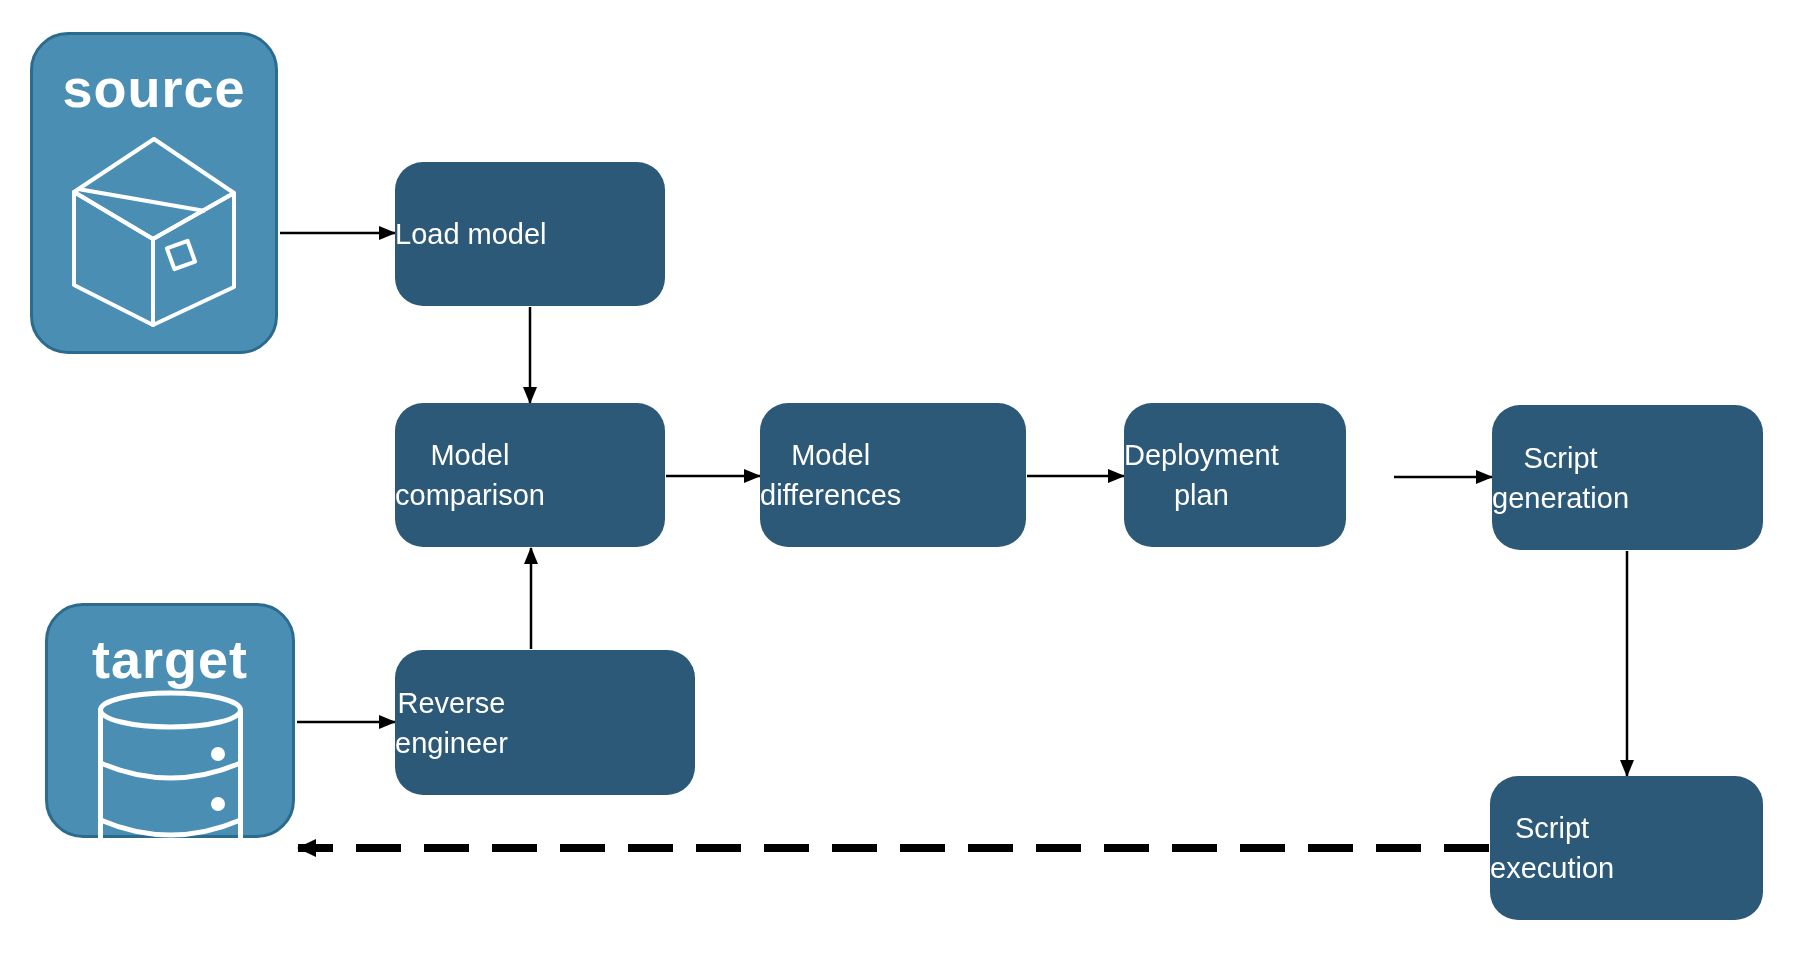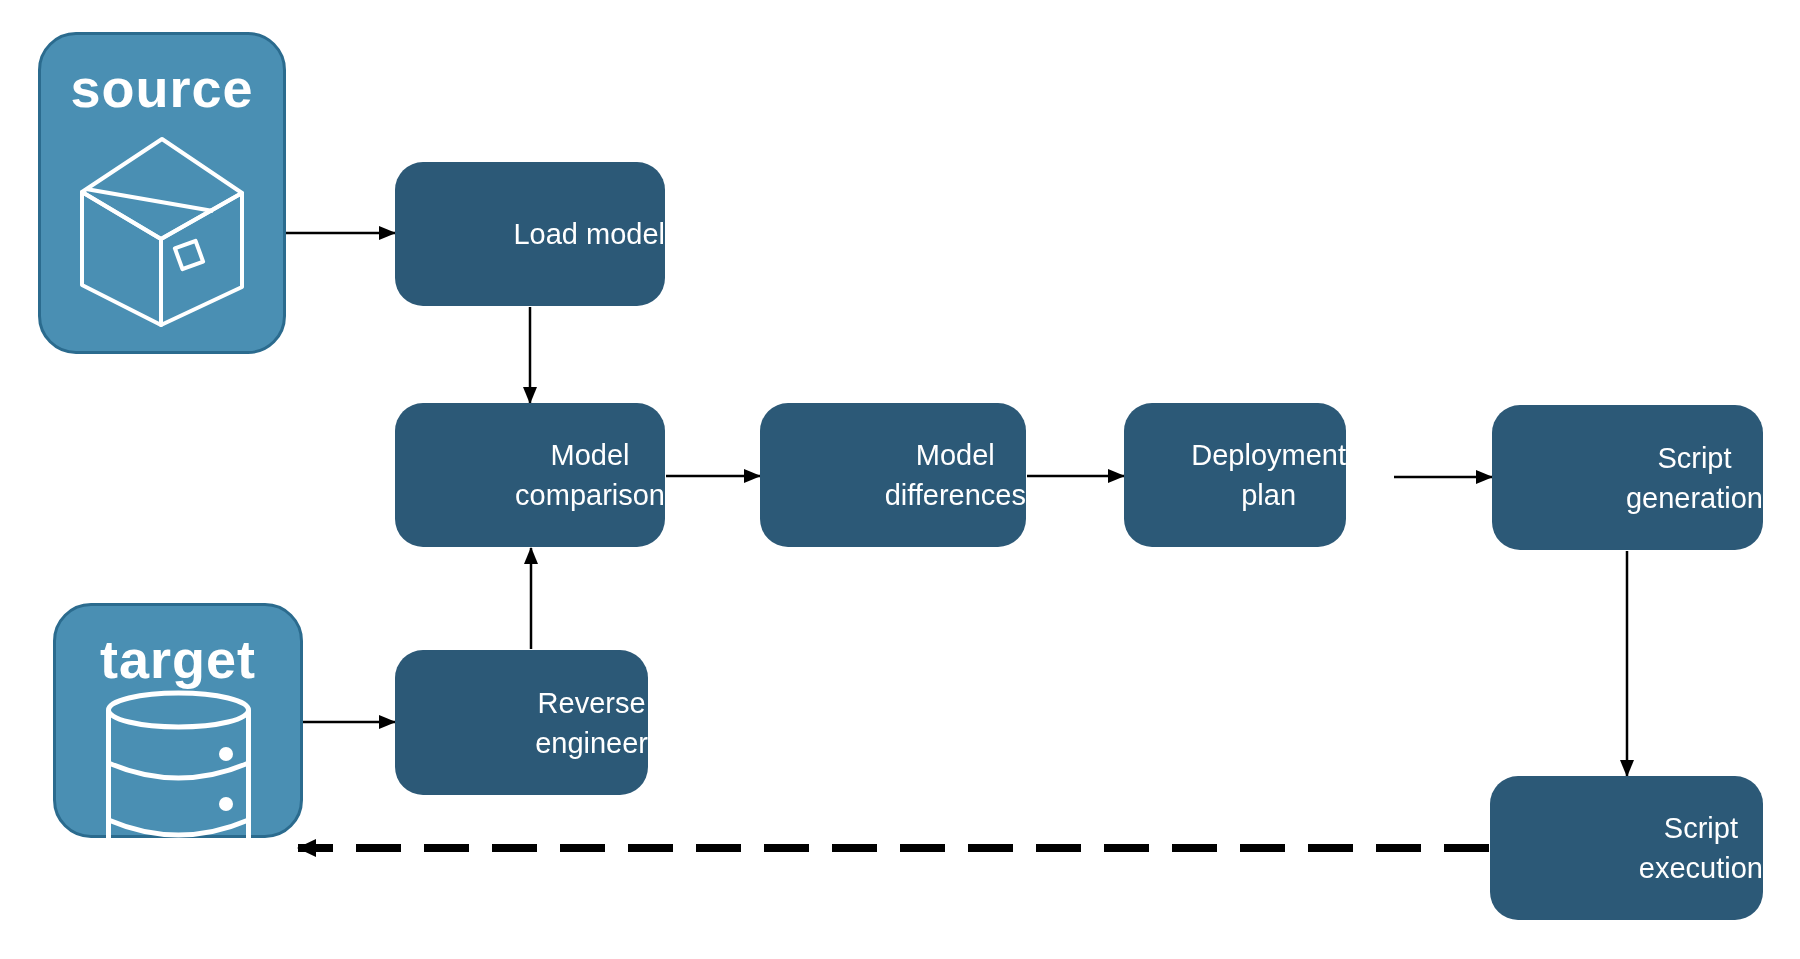--- a/index.html
+++ b/index.html
@@ -20,36 +20,35 @@
   }
   
   .connectors{position:absolute;left:0;top:0;width:1800px;height:959px;}
   .conn{stroke:var(--arrow-color);stroke-width:2.5;fill:none;}
   .conn.dashed{stroke-width:8;stroke-dasharray:45 23;}
   .arrowhead{fill:var(--arrow-color);}
   
   .node{
     position:absolute;
     box-sizing:border-box;
-    display:flex;align-items:center;justify-content:flex-end;
+    display:flex;align-items:center;justify-content:flex-start;
     text-align:center;color:var(--label-color);
   }
   .process{
     background:var(--process-fill);
     border-radius:28px;
     font-size:29px;line-height:40px;
   }
   .process .node-label{white-space:pre-line;}
   .endpoint{
     background:var(--endpoint-fill);
     border:3px solid var(--endpoint-border);
     border-radius:38px;
     flex-direction:column;
     justify-content:flex-start;
-    margin-left:8px;
   }
   .endpoint .node-label{
     font-weight:700;font-size:54px;line-height:62px;
     margin-top:22px;letter-spacing:1px;
   }
   .endpoint .icon-wrap{flex:1;display:flex;align-items:center;justify-content:center;width:100%;}
   .icon-stroke{fill:none;stroke:#FFFFFF;}
 </style>
 </head>
 <body>
@@ -133,21 +132,21 @@
   <div class="node process" style="left:1124px;top:403px;width:222px;height:144px;">
     <div class="node-label">Deployment
 plan</div>
   </div>
 
   <div class="node process" style="left:1492px;top:405px;width:271px;height:145px;">
     <div class="node-label">Script
 generation</div>
   </div>
 
-  <div class="node process" style="left:395px;top:650px;width:253px;height:145px;">
+  <div class="node process" style="left:395px;top:650px;width:300px;height:145px;">
     <div class="node-label">Reverse
 engineer</div>
   </div>
 
   <div class="node process" style="left:1490px;top:776px;width:273px;height:144px;">
     <div class="node-label">Script
 execution</div>
   </div>
 
 </div>

